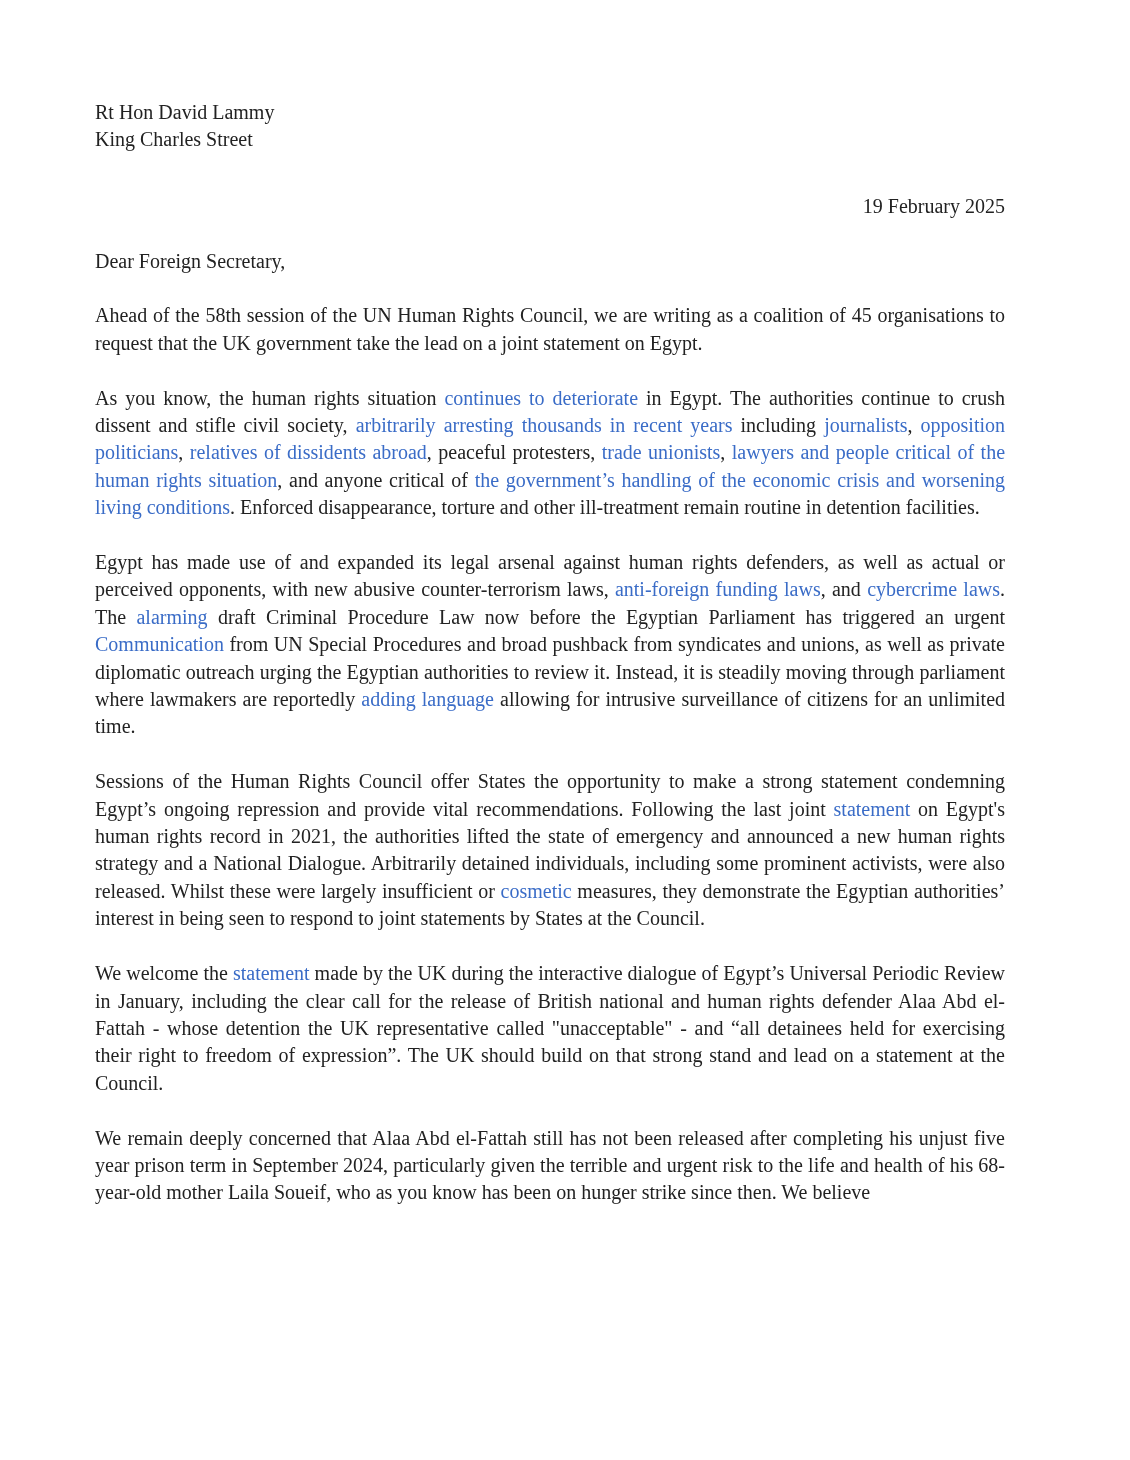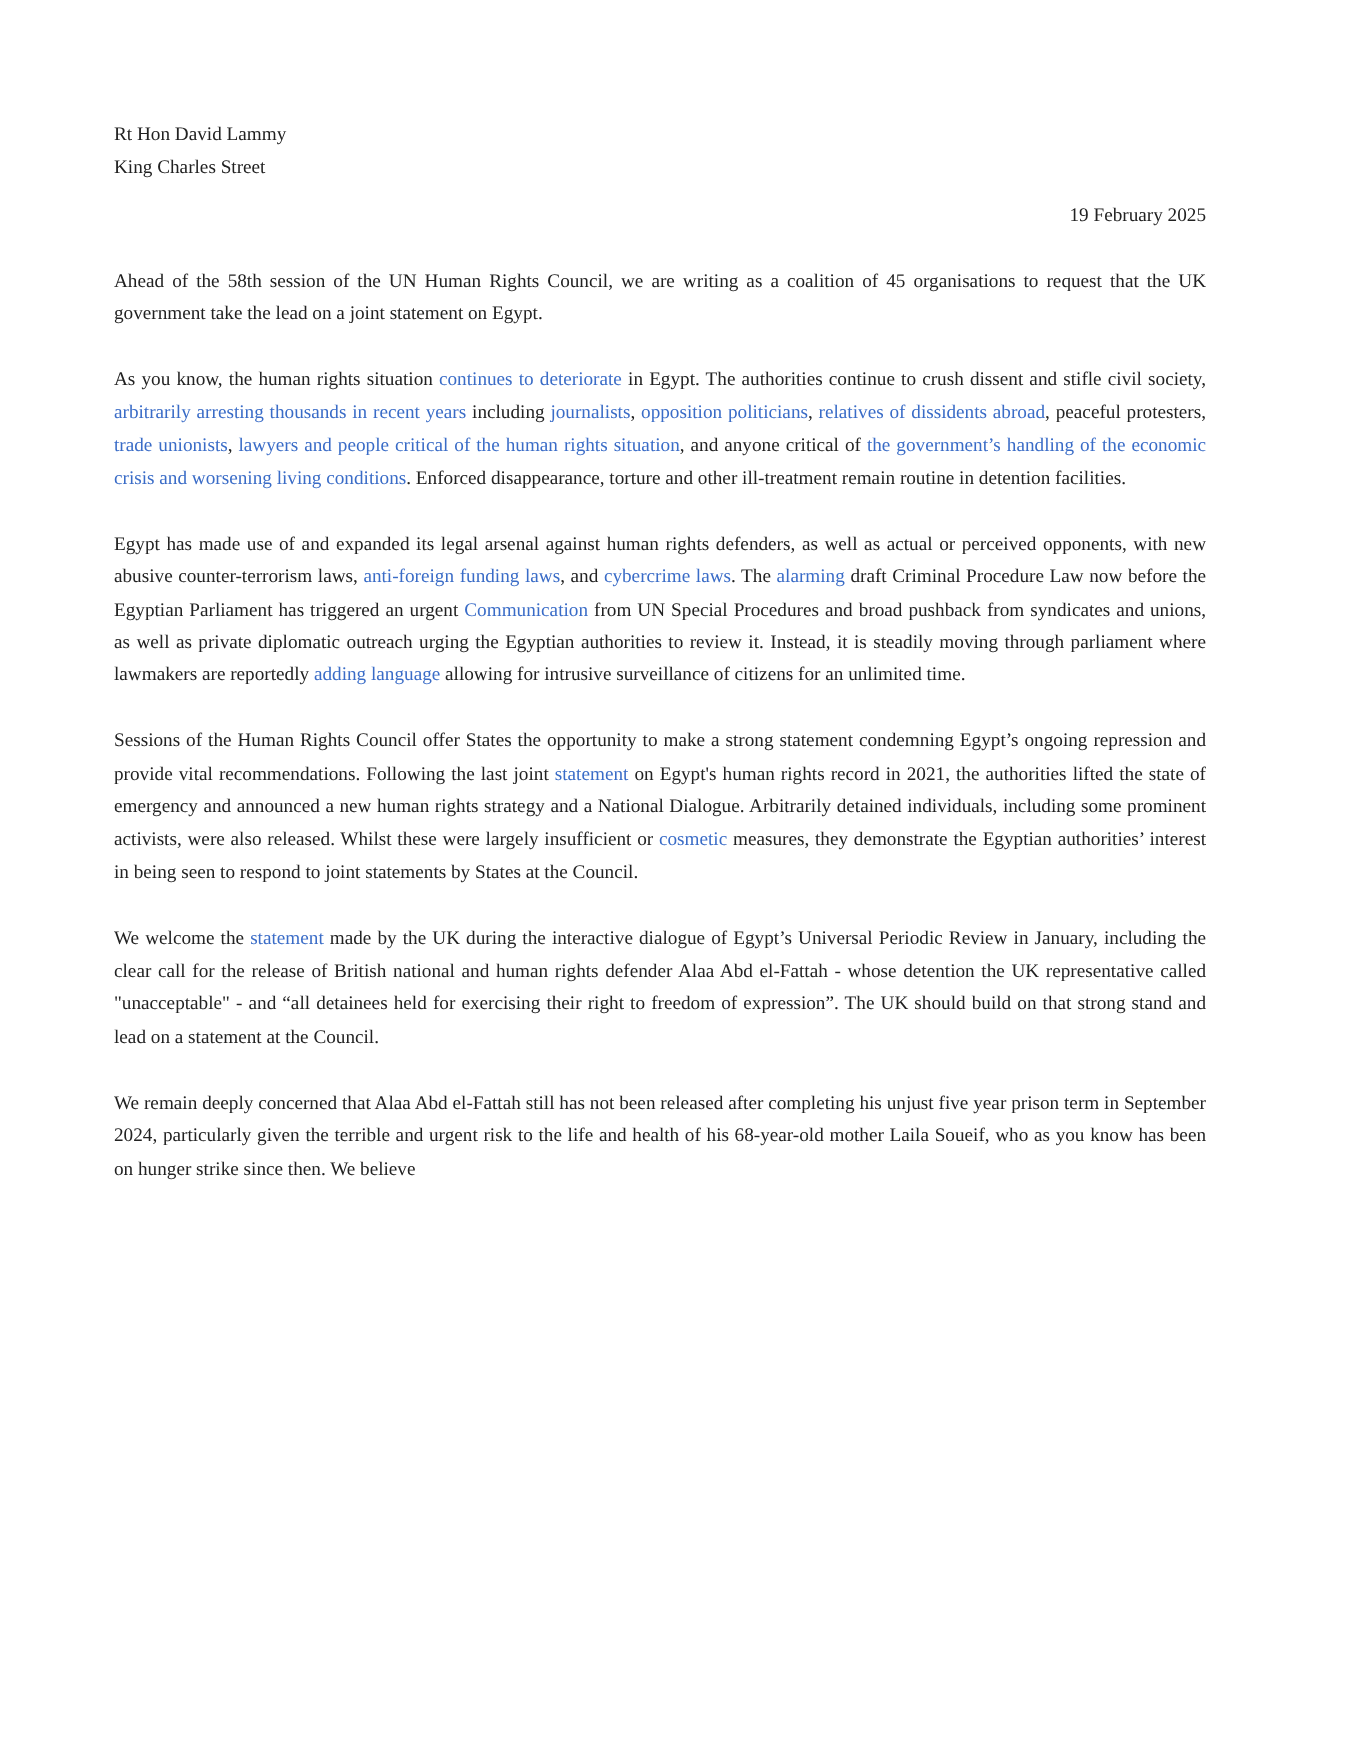--- a/index.html
+++ b/index.html
@@ -1,38 +1,39 @@
 <!DOCTYPE html>
 <html><head>
   <meta charset="utf-8">
   <style>
     html, body { margin: 0; padding: 0; background: #ffffff; }
     body { width: 1130px; height: 1460px; overflow: hidden; position: relative; }
     .page {
       position: absolute; left: 95px; top: 99px; width: 910px;
       font-family: "Liberation Serif", "DejaVu Serif", serif;
-      font-size: 16px; line-height: 27.4px; color: #222222;
+      font-size: 20px; line-height: 27.4px; color: #222222;
     }
     .addr-line { display: block; white-space: nowrap; }
-    .date { text-align: right; margin-top: 12px; }
+    .date { text-align: right; margin-top: 39px; }
     .salutation { margin-top: 27.4px; }
     p { margin: 27.4px 0 0 0; text-align: justify; }
     a.lnk { color: #3a6cc7; text-underline-offset: 2px; cursor: pointer; }
   </style>
 </head>
 <body>
 
 <div class="page">
   <div class="address">
     <span class="addr-line">Rt Hon David Lammy</span>
     <span class="addr-line">King Charles Street</span>
   </div>
 
   <div class="date">19 February 2025</div>
 
+  <div class="salutation">Dear Foreign Secretary,</div>
 
   <div id="body-paragraphs">
       <p><span>Ahead of the 58th session of the UN Human Rights Council, we are writing as a coalition of 45 organisations to request that the UK government take the lead on a joint statement on Egypt.</span></p>
       <p><span>As you know, the human rights situation </span><a class="lnk" style="color: rgb(58, 108, 199);">continues to deteriorate</a><span> in Egypt. The authorities continue to crush dissent and stifle civil society, </span><a class="lnk" style="color: rgb(58, 108, 199);">arbitrarily arresting thousands in recent years</a><span> including </span><a class="lnk" style="color: rgb(58, 108, 199);">journalists</a><span>, </span><a class="lnk" style="color: rgb(58, 108, 199);">opposition politicians</a><span>, </span><a class="lnk" style="color: rgb(58, 108, 199);">relatives of dissidents abroad</a><span>, peaceful protesters, </span><a class="lnk" style="color: rgb(58, 108, 199);">trade unionists</a><span>, </span><a class="lnk" style="color: rgb(58, 108, 199);">lawyers and people critical of the human rights situation</a><span>, and anyone critical of</span><a class="lnk" style="color: rgb(58, 108, 199);"> the government’s handling of the economic crisis and worsening living conditions</a><span>. Enforced disappearance, torture and other ill-treatment remain routine in detention facilities.</span></p>
       <p><span>Egypt has made use of and expanded its legal arsenal against human rights defenders, as well as actual or perceived opponents, with new abusive counter-terrorism laws, </span><a class="lnk" style="color: rgb(58, 108, 199);">anti-foreign funding laws</a><span>, and </span><a class="lnk" style="color: rgb(58, 108, 199);">cybercrime laws</a><span>. The </span><a class="lnk" style="color: rgb(58, 108, 199);">alarming </a><span>draft Criminal Procedure Law now before the Egyptian Parliament has triggered an urgent </span><a class="lnk" style="color: rgb(58, 108, 199);">Communication </a><span>from UN Special Procedures and broad pushback from syndicates and unions, as well as private diplomatic outreach urging the Egyptian authorities to review it. Instead, it is steadily moving through parliament where lawmakers are reportedly </span><a class="lnk" style="color: rgb(58, 108, 199);">adding language</a><span> allowing for intrusive surveillance of citizens for an unlimited time.</span></p>
       <p><span>Sessions of the Human Rights Council offer States the opportunity to make a strong statement condemning Egypt’s ongoing repression and provide vital recommendations. Following the last joint </span><a class="lnk" style="color: rgb(58, 108, 199);">statement</a><span> on Egypt's human rights record in 2021, the authorities lifted the state of emergency and announced a new human rights strategy and a National Dialogue. Arbitrarily detained individuals, including some prominent activists, were also released. Whilst these were largely insufficient or </span><a class="lnk" style="color: rgb(58, 108, 199);">cosmetic</a><span> measures, they demonstrate the Egyptian authorities’ interest in being seen to respond to joint statements by States at the Council.</span></p>
       <p><span>We welcome the </span><a class="lnk" style="color: rgb(58, 108, 199);">statement</a><span> made by the UK during the interactive dialogue of Egypt’s Universal Periodic Review in January, including the clear call for the release of British national and human rights defender Alaa Abd el-Fattah - whose detention the UK representative called "unacceptable" - and “all detainees held for exercising their right to freedom of expression”. The UK should build on that strong stand and lead on a statement at the Council.</span></p>
       <p><span>We remain deeply concerned that Alaa Abd el-Fattah still has not been released after completing his unjust five year prison term in September 2024, particularly given the terrible and urgent risk to the life and health of his 68-year-old mother Laila Soueif, who as you know has been on hunger strike since then. We believe</span></p>
     </div>
 </div>

